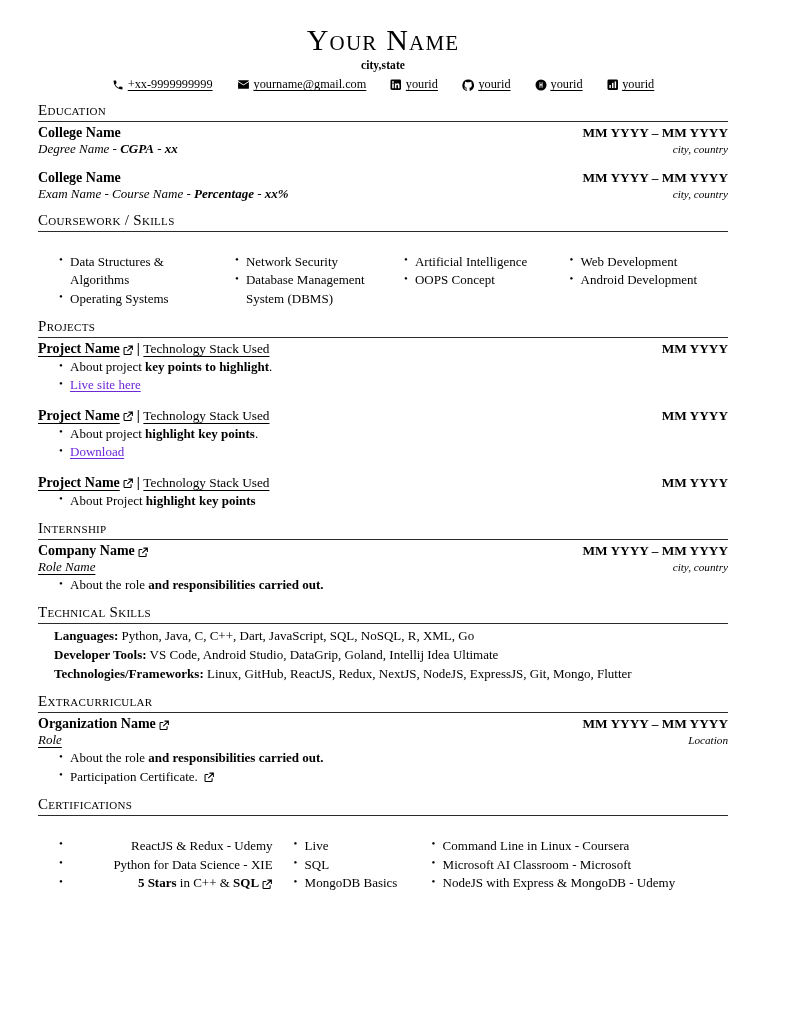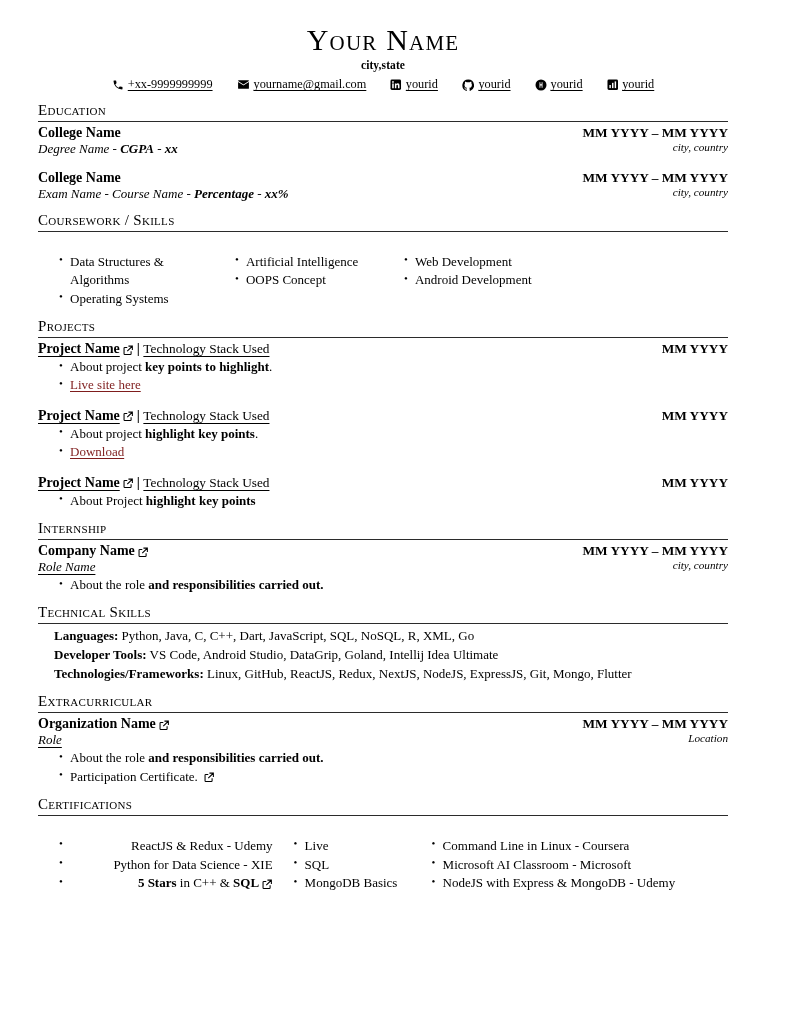--- a/index.html
+++ b/index.html
@@ -44,41 +44,41 @@
   .sec-title {
     font-size: 15px;
     font-variant: small-caps;
     letter-spacing: .3px;
     margin: 9px 0 0 0;
     line-height: 1.25;
     font-weight: 400;
   }
   .rule { border: 0; border-top: 1.1px solid #2b2b2b; margin: 1px 0 3px 0; height: 0; }
 
-  .row { display: flex; justify-content: space-between; align-items: flex-start; }
+  .row { display: flex; justify-content: space-between; align-items: center; }
   .row-l { font-size: 14px; font-weight: bold; }
   .row-r { font-size: 13.3px; font-weight: bold; white-space: nowrap; text-align: right; }
   .row2-l { font-size: 13px; font-style: italic; }
   .row2-r { font-size: 11.2px; font-style: italic; white-space: nowrap; text-align: right; }
   .row2-l b { font-weight: bold; font-style: italic; }
   .uline { text-decoration: underline; text-underline-offset: 2.5px; }
 
   .entry { margin-top: 2px; }
   .entry-gap { margin-top: 13px; }
 
   ul.bul { list-style: none; margin: 1px 0 0 0; padding: 0 0 0 21px; }
   ul.bul > li { position: relative; font-size: 13px; line-height: 1.42; padding-left: 11px; }
   ul.bul > li::before {
     content: "\2022";
     position: absolute; left: 0; top: -0.5px;
     font-size: 11px;
   }
   ul.bul > li b { font-weight: bold; }
 
-  .link-teal { color: #7f1d1d; text-decoration: underline; text-underline-offset: 2px; }
+  .link-teal { color: #6d28d9; text-decoration: underline; text-underline-offset: 2px; }
 
   
   .cols { display: flex; gap: 0; margin-top: 20px; }
   .cols > .col { flex: 1 1 0; min-width: 0; }
   .cols.c4 > .col:nth-child(1) { flex: 0 0 25.5%; }
   .cols.c4 > .col:nth-child(2) { flex: 0 0 24.5%; }
   .cols.c4 > .col:nth-child(3) { flex: 0 0 24%; }
   .cols.certs > .col:nth-child(1) { flex: 0 0 34%; text-align: right; }
   .cols.certs > .col:nth-child(2) { flex: 0 0 20%; }
   ul.bul.tight > li { line-height: 1.45; }
@@ -189,20 +189,26 @@
     <hr class="rule">
     <div class="cols c4" id="coursework-cols">
         <div class="col">
           <ul class="bul">
             <li>Data Structures &amp; Algorithms</li>
             <li>Operating Systems</li>
           </ul>
         </div>
         <div class="col">
           <ul class="bul">
+            <li>Network Security</li>
+            <li>Database Management System (DBMS)</li>
+          </ul>
+        </div>
+        <div class="col">
+          <ul class="bul">
             <li>Artificial Intelligence</li>
             <li>OOPS Concept</li>
           </ul>
         </div>
         <div class="col">
           <ul class="bul">
             <li>Web Development</li>
             <li>Android Development</li>
           </ul>
         </div>

